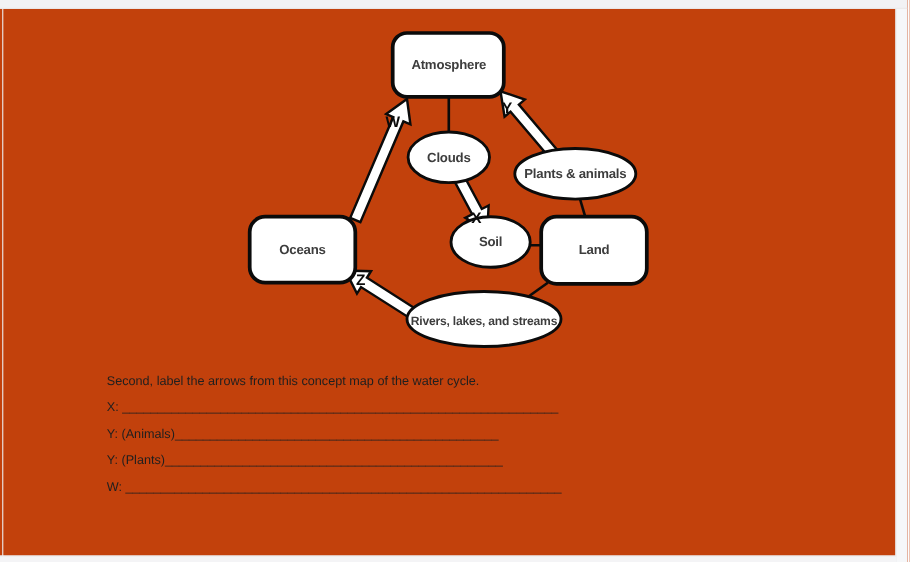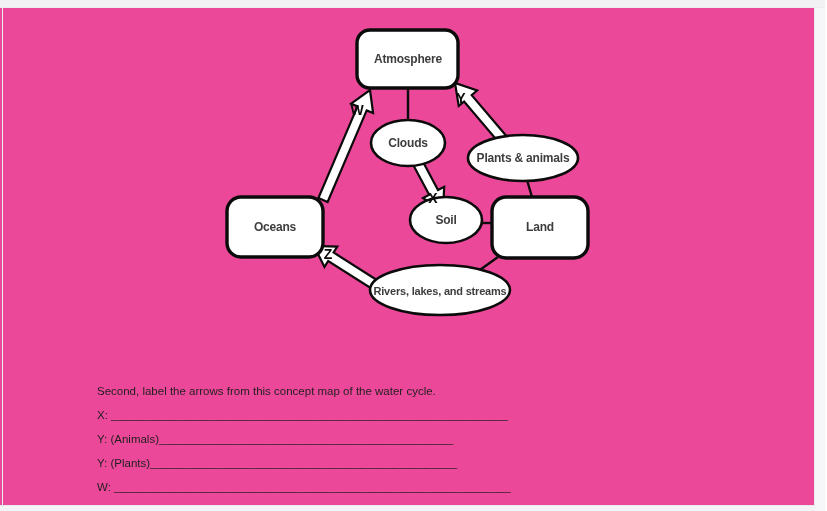--- a/index.html
+++ b/index.html
@@ -2,37 +2,37 @@
 <html><head>
 <meta charset="utf-8">
 <style>
   html,body{margin:0;padding:0;}
   body{
     width:827px;height:511px;
     background:#fdfdfe;
     font-family:"Liberation Sans",sans-serif;
     overflow:hidden;
   }
-  .screen{position:relative;width:825px;height:511px;background:#ec4899;overflow:hidden;}
+  .screen{position:relative;width:825px;height:511px;background:#c2410c;overflow:hidden;}
   .top-strip{position:absolute;top:0;left:0;right:0;height:7px;background:#f2f2f4;border-bottom:1px solid #ececee;}
   .left-line{position:absolute;left:2px;top:8px;bottom:0;width:1px;background:#ededef;}
   .right-gutter{position:absolute;right:0;top:8px;bottom:0;width:10px;background:#f6f7f9;border-left:1px solid #e8e9eb;}
   .bottom-strip{position:absolute;left:0;right:10px;bottom:0;height:5px;background:#f4f4f6;border-top:1px solid #eaeaec;}
 
   .diagram{position:absolute;left:215px;top:20px;width:390px;height:300px;}
 
   .node-box{fill:#ffffff;stroke:#0b0b0b;stroke-width:3.4px;}
   .node-ellipse{fill:#ffffff;stroke:#0b0b0b;stroke-width:2.6px;}
   .connector{stroke:#0b0b0b;stroke-width:2.4px;fill:none;}
   .hollow-arrow{fill:#ffffff;stroke:#0b0b0b;stroke-width:2.2px;stroke-linejoin:miter;}
   .node-label{font-family:"Liberation Sans",sans-serif;font-size:12px;font-weight:700;fill:#3d3d3d;letter-spacing:-0.2px;text-anchor:middle;}
   .node-label-small{font-family:"Liberation Sans",sans-serif;font-size:11px;font-weight:700;fill:#3d3d3d;letter-spacing:-0.2px;text-anchor:middle;}
   .arrow-letter{font-family:"Liberation Sans",sans-serif;font-size:14px;font-weight:700;fill:#0b0b0b;text-anchor:middle;}
 
-  .worksheet{position:absolute;left:97px;top:340px;width:460px;color:#1f1f1f;margin-top:44px;}
+  .worksheet{position:absolute;left:97px;top:340px;width:460px;color:#1f1f1f;}
   .prompt{font-size:11.5px;line-height:14px;white-space:pre;}
   .blanks{margin-top:5px;}
   .blank-line{font-size:11.5px;line-height:24px;white-space:pre;}
 </style>
 </head>
 <body>
 
 <div class="screen">
   <div class="top-strip"></div>
   <div class="left-line"></div>

